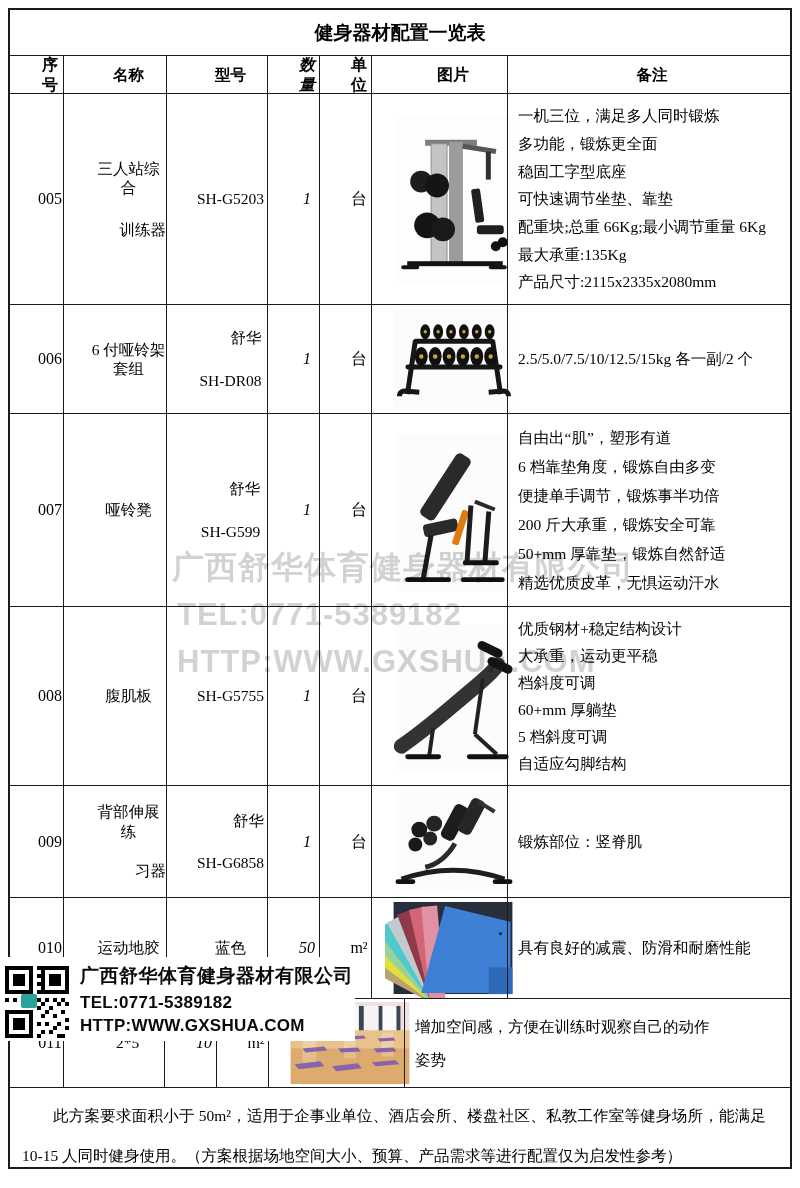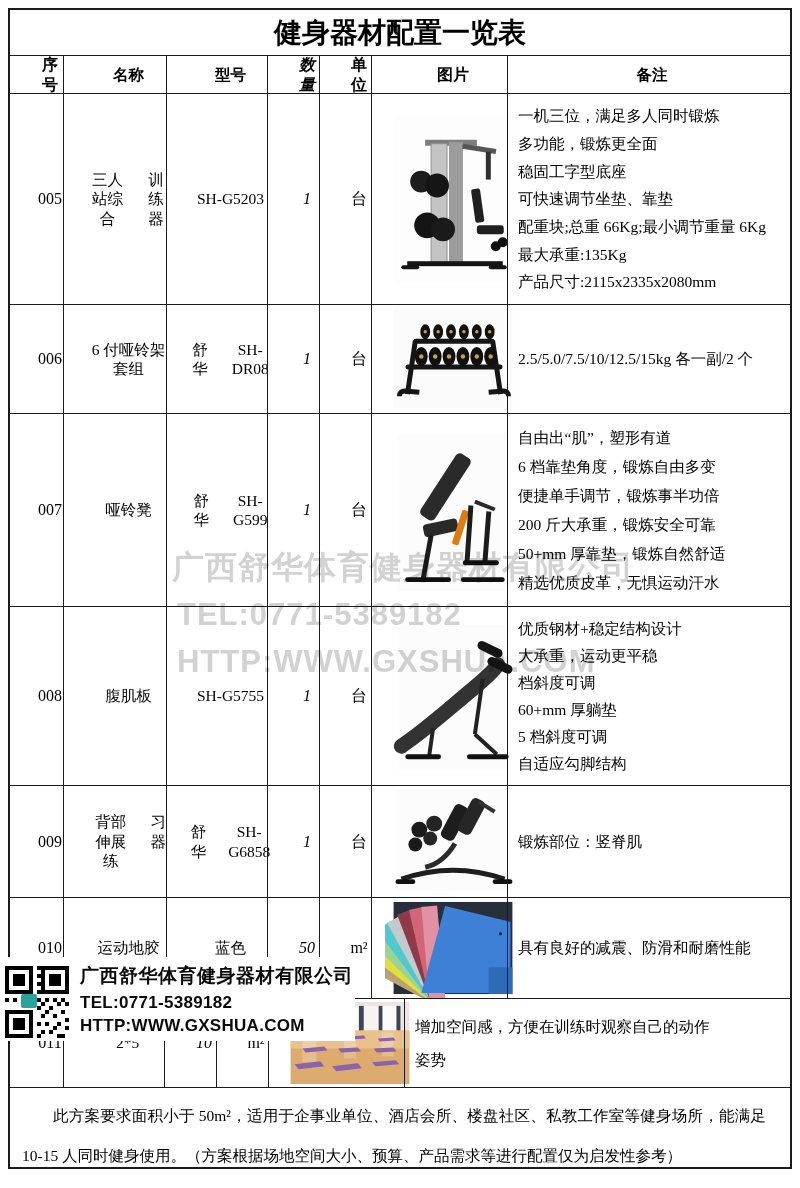--- a/index.html
+++ b/index.html
@@ -16,23 +16,23 @@
         align-items:center;justify-content:center;font-size:16px;line-height:1.25;text-align:center;padding-left:27px;}
   .cell:first-child{border-left:none;}
   .c-no{width:53px;}
   .c-name{width:103px;font-size:15.5px;}
   .c-model{width:101px;font-size:15.5px;}
   .c-qty{width:52px;font-style:italic;}
   .c-unit{width:52px;}
   .c-img{width:136px;justify-content:center;}
   .c-rem{flex:1;align-items:flex-start;justify-content:space-evenly;text-align:left;
          padding:4px 4px 4px 10px;font-size:15.5px;}
-  .stack{display:flex;align-items:flex-start;gap:24px;}
+  .stack{display:flex;flex-direction:column;align-items:flex-end;gap:24px;}
   .title-row{height:45px;display:flex;align-items:center;justify-content:center;
-             font-family:"Liberation Sans","DejaVu Sans",sans-serif;font-weight:bold;font-size:28px;}
+             font-family:"Liberation Sans","DejaVu Sans",sans-serif;font-weight:bold;font-size:19px;}
   .head-row .cell{font-weight:bold;height:38px;justify-content:center;}
   .head-row{height:38px;}
   .rline{display:block;}
   .foot-row{height:80px;display:block;padding:8px 24px 0 12px;box-sizing:border-box;}
   .foot-text{font-size:15.5px;line-height:2.55;text-indent:2em;text-align:justify;}
   
   .wm{position:absolute;z-index:10;pointer-events:none;color:#d2d2d2;
       font-family:"Liberation Sans","DejaVu Sans",sans-serif;font-weight:bold;white-space:nowrap;
       mix-blend-mode:multiply;}
   .wm1{left:172px;top:546px;font-size:32px;letter-spacing:1px;}

